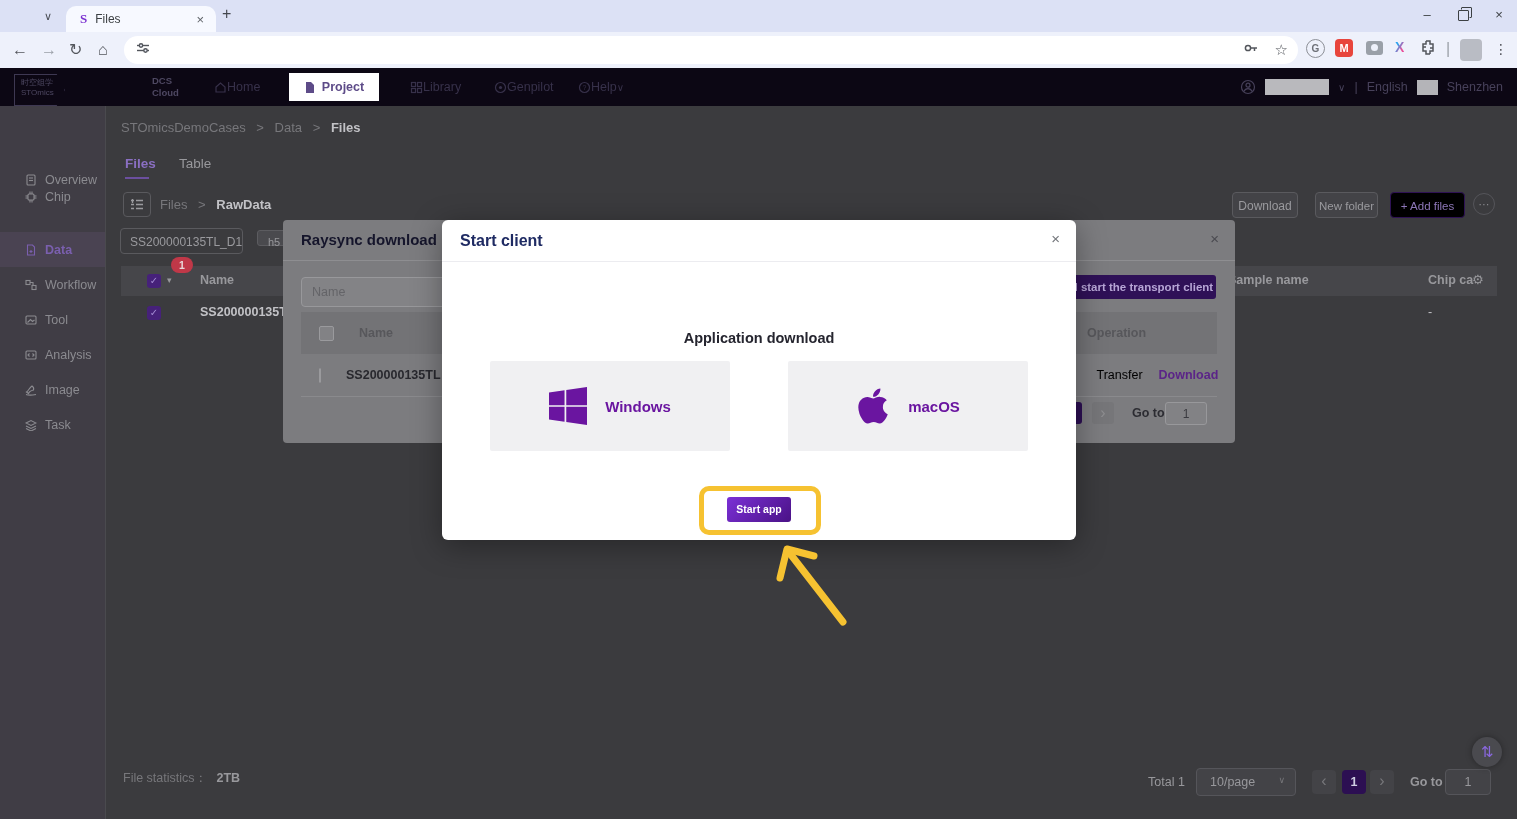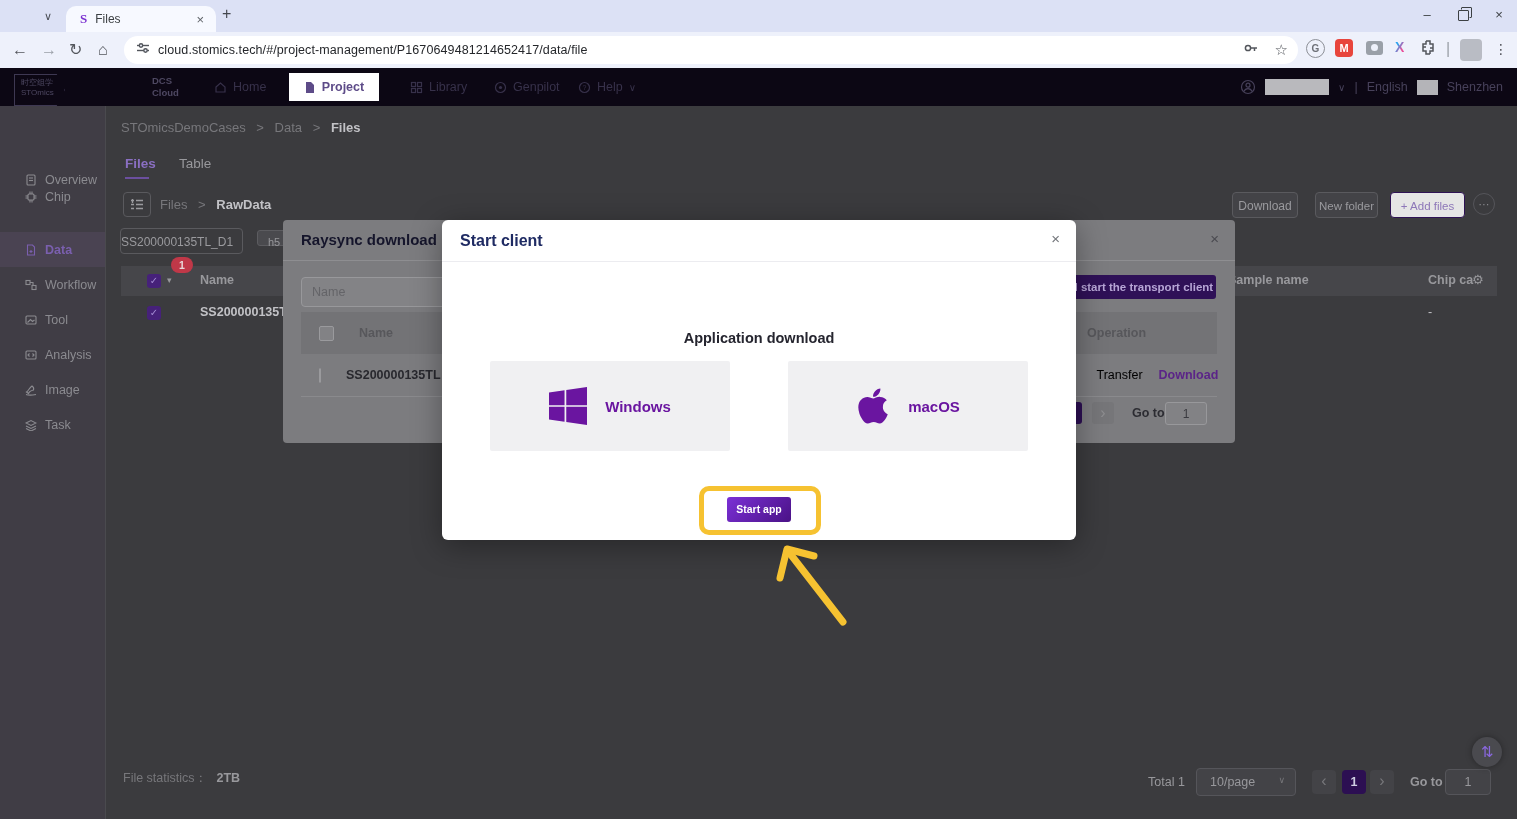--- a/index.html
+++ b/index.html
@@ -30,43 +30,43 @@
   .camext:after{content:"";position:absolute;left:5px;top:3px;width:7px;height:7px;border-radius:50%;background:#eef1fb;}
   .avatarbox{width:22px;height:22px;background:#b9bcc4;border-radius:4px;}
 
   
   .app{position:absolute;left:0;top:68px;width:1517px;height:751px;background:#3b3b3e;overflow:hidden;}
 
   
   .appnav{position:absolute;left:0;top:0;width:100%;height:38px;background:#0c0714;}
   .logo-badge{position:absolute;left:14px;top:6px;height:32px;border:1px solid #3e3852;color:#4e4862;font-size:8px;line-height:1.2;padding:3px 10px 0 6px;box-sizing:border-box;clip-path:polygon(0 0,calc(100% - 8px) 0,100% 50%,calc(100% - 8px) 100%,0 100%);}
   .logo-dcs{position:absolute;left:152px;top:7px;color:#4e4862;font-size:9.5px;font-weight:bold;line-height:1.25;}
-  .navitem{position:absolute;top:0;height:38px;display:flex;align-items:center;gap:6px;color:#37314a;font-size:12.5px;}
+  .navitem{position:absolute;top:0;height:38px;display:flex;align-items:center;color:#37314a;font-size:12.5px;}
   .navitem svg{display:block;}
   .navpill{position:absolute;left:289px;top:5px;height:28px;width:90px;background:#ffffff;display:flex;align-items:center;justify-content:center;gap:6px;color:#5d4b88;font-size:12.5px;font-weight:bold;}
   .navright{position:absolute;right:14px;top:0;height:38px;display:flex;align-items:center;gap:9px;color:#47415a;font-size:12.5px;}
   .redact1{width:64px;height:16px;background:#b9b9bd;}
   .redact2{width:21px;height:15px;background:#b4b4b8;}
 
   
   .sidebar{position:absolute;left:0;top:38px;width:105px;bottom:0;background:#403d45;border-right:1px solid #4a4a4e;}
   .sb-item{position:absolute;left:0;width:105px;height:35px;display:flex;align-items:center;gap:8px;padding-left:25px;box-sizing:border-box;color:#8b8b90;font-size:12.5px;}
   .sb-item.active{background:#4a4352;color:#7a5fae;font-weight:bold;}
   .sb-item svg{flex:0 0 auto;}
 
   
   .dim-t1{color:#98989c;}       
   .dim-t2{color:#c2c2c6;}       
   .dim-t3{color:#77777b;}       
   .dim-purple{color:#8a6fc2;}
   .crumb{font-size:13px;}
   .tablbl{font-size:13.5px;}
   .dimbtn{position:absolute;height:26px;border:1px solid #5a5a5e;border-radius:4px;background:#434347;color:#9a9a9e;font-size:12px;text-align:center;line-height:26px;box-sizing:border-box;}
-  .dimbtn.purple{background:#e5e5e5;border-color:#2e1254;color:#8d77b8;}
-  .chipbox{position:absolute;left:120px;top:160px;width:123px;height:26px;border:1px solid #5a5a5e;border-radius:4px;color:#9a9a9e;font-size:12px;line-height:26px;box-sizing:border-box;}
+  .dimbtn.purple{background:#000000;border-color:#2e1254;color:#8d77b8;}
+  .chipbox{position:absolute;left:120px;top:160px;width:123px;height:26px;border:1px solid #5a5a5e;border-radius:4px;color:#9a9a9e;font-size:12px;line-height:26px;padding-left:9px;box-sizing:border-box;}
   .h5tag{position:absolute;left:257px;top:162px;width:34px;height:16px;background:#4a4a4e;border:1px solid #5c5c60;border-radius:3px;color:#97979b;font-size:11px;text-align:center;line-height:22px;box-sizing:border-box;}
   .thead-band{position:absolute;left:121px;top:198px;width:1376px;height:30px;background:#46464a;}
   .ckbx{width:14px;height:14px;background:#46217a;border-radius:3px;color:#a48cd4;font-size:10px;line-height:14px;text-align:center;}
   .badge{position:absolute;left:171px;top:189px;min-width:22px;height:16px;background:#c03848;border-radius:8px;color:#e8d8da;font-size:10.5px;font-weight:bold;text-align:center;line-height:16px;}
   .pgbox{position:absolute;height:26px;border:1px solid #55555a;border-radius:4px;background:#434347;box-sizing:border-box;}
   .fab{position:absolute;left:1472px;top:669px;width:30px;height:30px;border-radius:50%;background:#4a4a4f;box-shadow:0 0 6px rgba(0,0,0,.35);color:#8a68e0;font-size:15px;text-align:center;line-height:30px;}
 
   
   .raysync{position:absolute;left:283px;top:152px;width:952px;height:223px;background:#7c7c7f;border-radius:4px;}
   .ray-title{position:absolute;left:18px;top:11px;font-size:15px;font-weight:bold;color:#15152b;}
@@ -123,21 +123,20 @@
     <span style="margin:0 8px 0 12px;">
       <svg width="14" height="14" viewBox="0 0 14 14">
           <g stroke="#53565c" stroke-width="1.4" fill="none">
             <line x1="1" y1="4.5" x2="13" y2="4.5"></line>
             <line x1="1" y1="9.5" x2="13" y2="9.5"></line>
             <circle cx="5" cy="4.5" r="1.7" fill="#eef1fb"></circle>
             <circle cx="9.5" cy="9.5" r="1.7" fill="#eef1fb"></circle>
           </g>
         </svg>
     </span>
-    <span class="urltxt">cloud.stomics.tech/#/project-management/P1670649481214652417/data/file</span>
     <span style="margin-left:auto;margin-right:10px;display:flex;gap:16px;align-items:center;">
       <span>
         <svg width="16" height="16" viewBox="0 0 16 16">
             <g stroke="#53565c" stroke-width="1.5" fill="none">
               <circle cx="5" cy="8" r="2.6"></circle>
               <line x1="7.6" y1="8" x2="14" y2="8"></line>
               <line x1="11.5" y1="8" x2="11.5" y2="11"></line>
             </g>
           </svg>
       </span>

